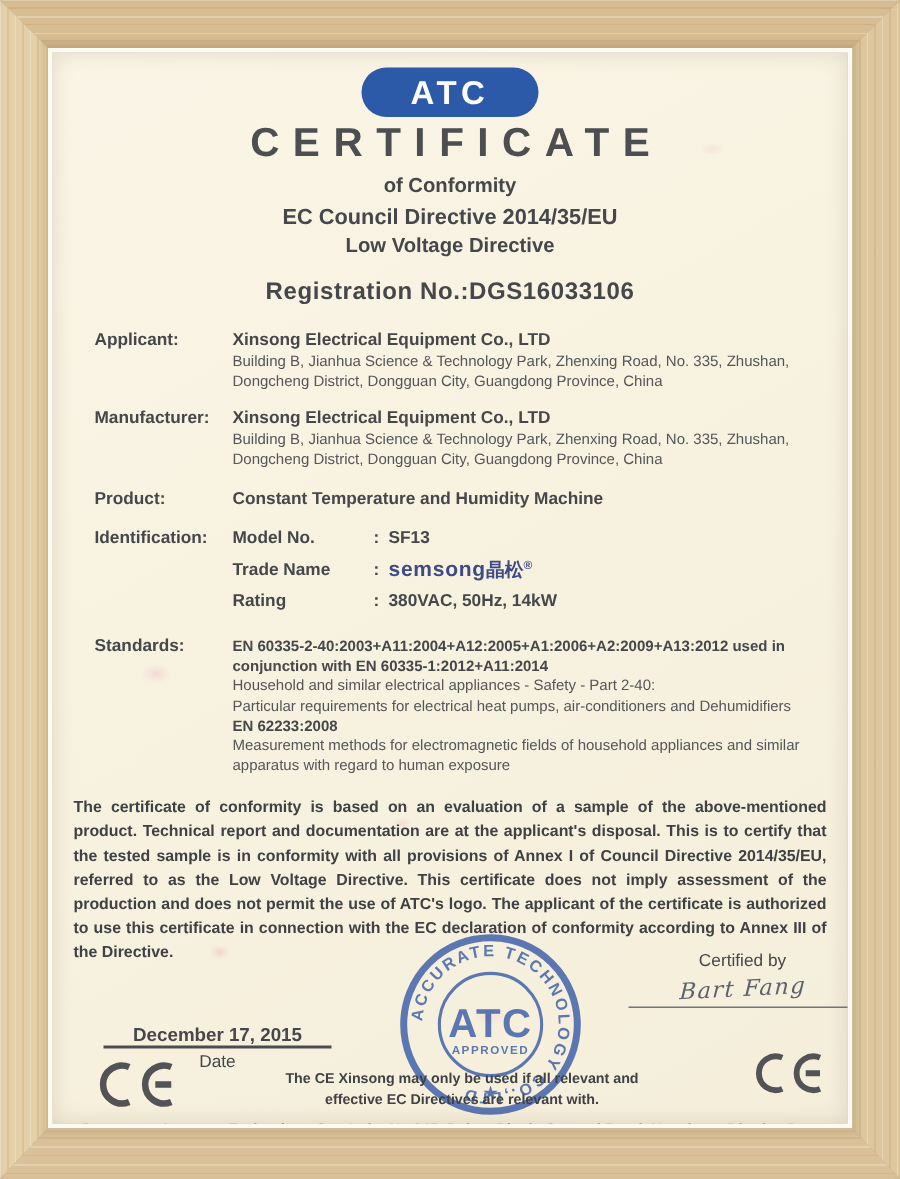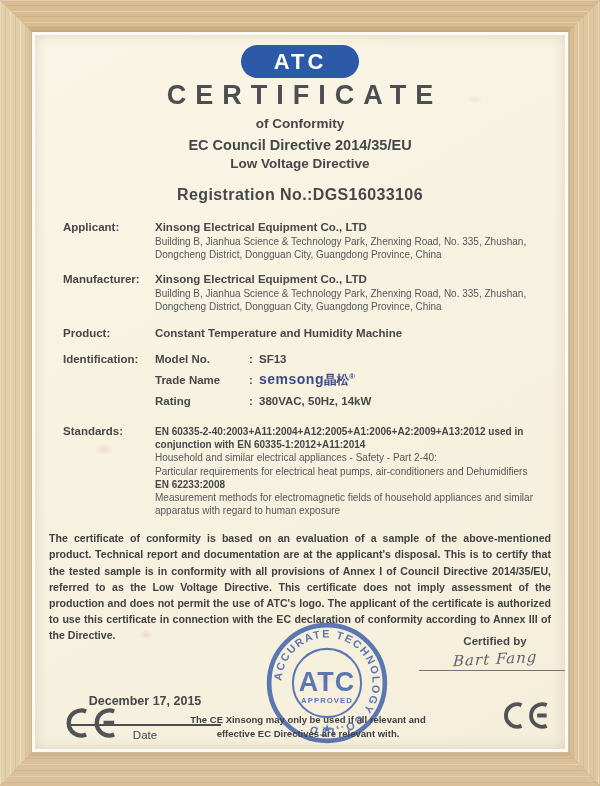--- a/index.html
+++ b/index.html
@@ -84,28 +84,28 @@
 
   .stamp{position:absolute;left:212px;top:-26px;width:124px;height:124px;opacity:.88;
          mix-blend-mode:multiply;}
   .stamp text{fill:#4a6cc8;}
   .ring-text{font-size:10.5px;font-weight:bold;letter-spacing:1.6px;font-family:"Liberation Sans",sans-serif;}
   .stamp-atc{font-size:26px;font-weight:bold;text-anchor:middle;letter-spacing:1px;}
   .stamp-approved{font-size:7.5px;font-weight:bold;text-anchor:middle;letter-spacing:1px;}
   .stamp-star{font-size:12px;text-anchor:middle;}
 
   .certified{position:absolute;left:366px;top:-12px;width:152px;text-align:center;}
-  .certified-label{font-size:11.5px;font-weight:bold;}
+  .certified-label{font-size:11.5px;font-weight:normal;}
   .signature-text{display:inline-block;font-family:"DejaVu Serif","Liberation Serif",serif;
     font-style:italic;font-size:15px;color:#5d636d;transform:rotate(-3deg) skewX(-6deg);
     letter-spacing:1px;margin-top:3px;}
   .sig-line{border-bottom:1.5px solid #70737a;margin-top:2px;}
 
   .dateblock{position:absolute;left:16px;top:36px;width:152px;text-align:center;}
-  .date-value{font-size:12.5px;font-weight:bold;border-bottom:2px solid #4a4c4e;padding-bottom:16px;margin-top:11px;}
+  .date-value{font-size:12.5px;font-weight:bold;border-bottom:2px solid #4a4c4e;padding-bottom:0;}
   .date-label{font-size:11.5px;font-weight:normal;margin-top:3px;}
 
   .ce{stroke:#515356;stroke-width:9;fill:none;}
   .ce-left{position:absolute;left:8px;top:58px;width:58px;height:36px;}
   .ce-right{position:absolute;left:446px;top:52px;width:52px;height:33px;}
 
   .notice{position:absolute;left:100px;top:66px;width:310px;text-align:center;
     font-size:9.5px;font-weight:bold;line-height:1.45;color:#3f4144;}
 
   .footer-addr{position:absolute;left:2px;top:100px;font-size:10px;font-weight:bold;

